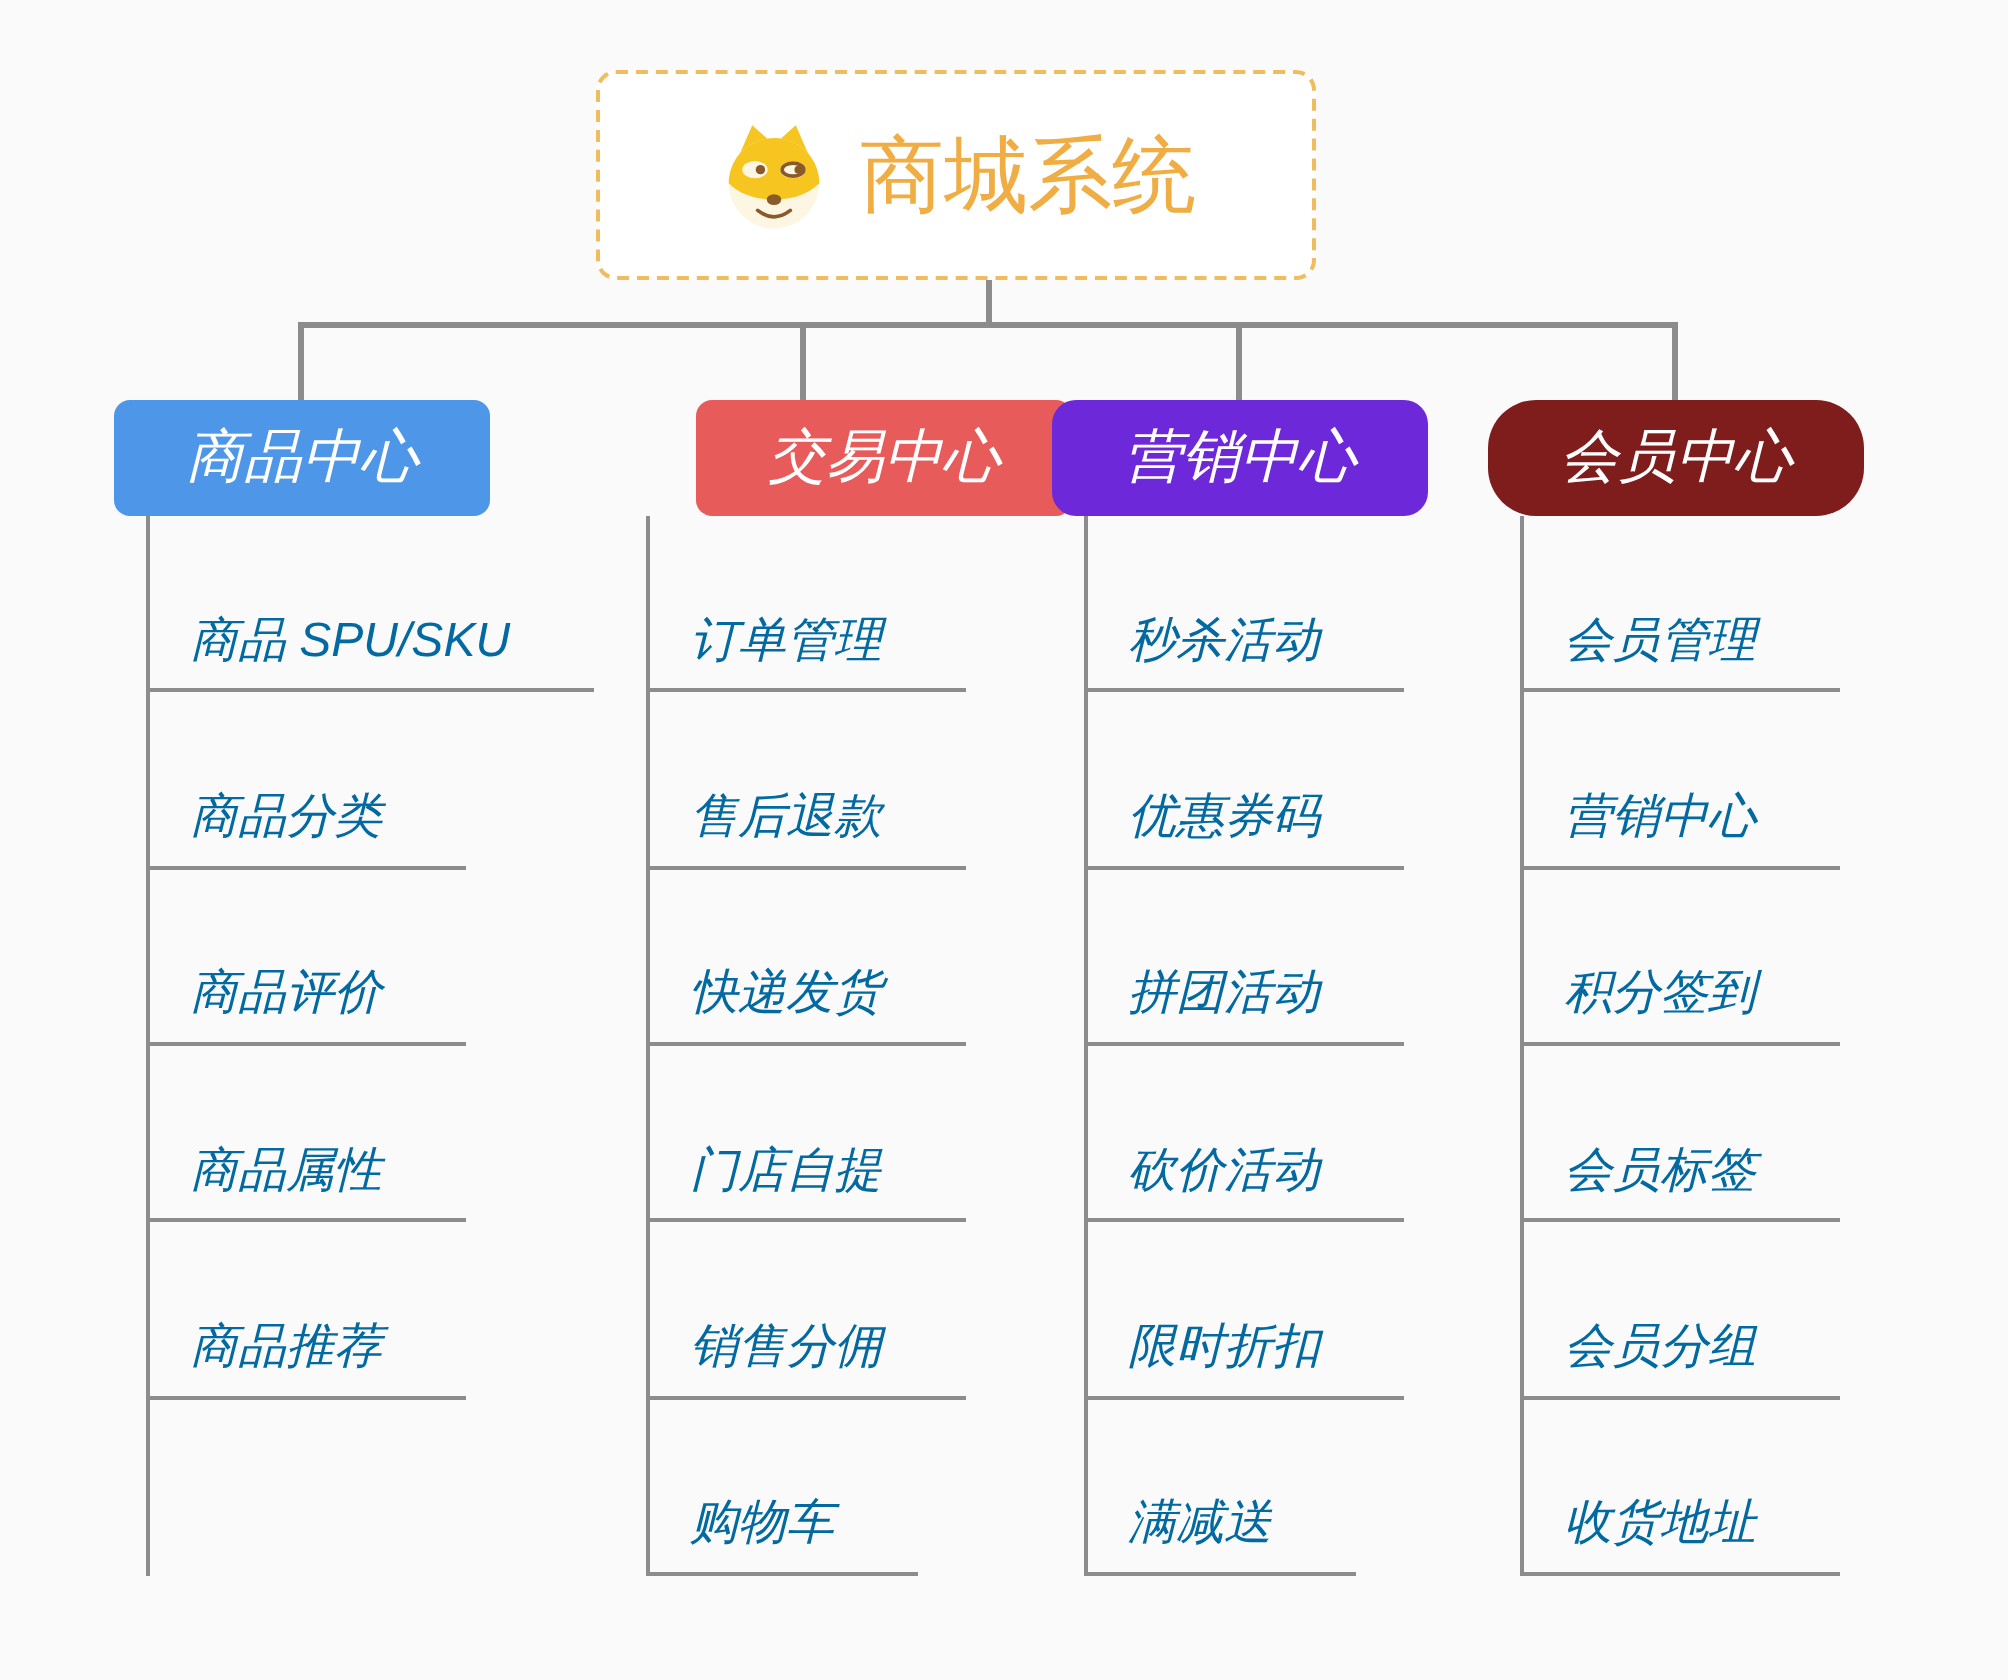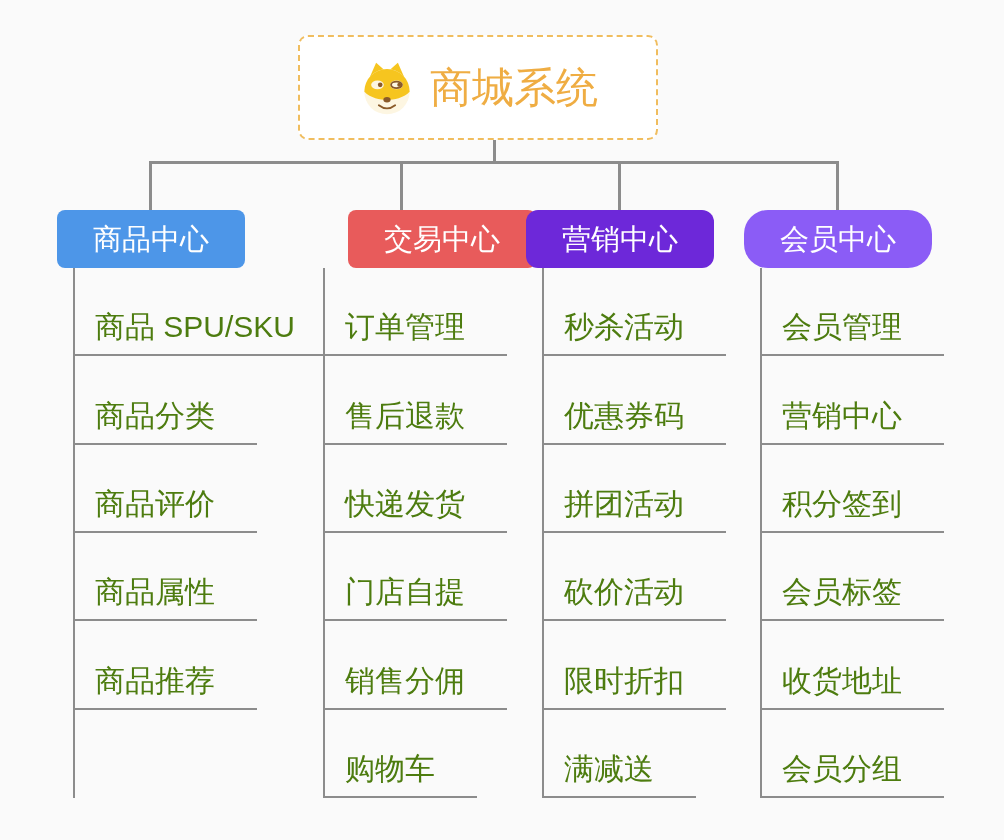--- a/index.html
+++ b/index.html
@@ -46,23 +46,24 @@
     font-size: 42px;
     line-height: 1;
     color: #efad43;
     white-space: nowrap;
   }
   .dog-icon { display: block; }
 
   
   .branch {
     position: absolute;
-    top: 210px;
+    top: 200px;
     width: 188px;
     height: 480px;
+    font-style: italic;
   }
   .branch-b1 { left: 57px;  }
   .branch-b2 { left: 307px; }
   .branch-b3 { left: 526px; }
   .branch-b4 { left: 744px; }
 
   .branch-header {
     position: absolute;
     left: 0; top: 0;
     width: 188px; height: 58px;
@@ -85,23 +86,23 @@
   }
   .branch-item {
     height: 88.33px;
     display: flex;
     align-items: flex-end;
   }
   .branch-item .item-label {
     display: inline-block;
     border-bottom: 2px solid #8c8c8c;
     padding: 0 42px 9px 22px;
-    font-size: 30px;
+    font-size: 24px;
     line-height: 1.2;
-    color: #4d7c0f;
+    color: #0369a1;
     white-space: nowrap;
   }
 </style>
 </head>
 <body>
 
 <div class="canvas">
 
   <div class="line root-stem"></div>
   <div class="line h-bar"></div>
@@ -193,37 +194,37 @@
       <div class="branch-item">
           <span class="item-label">限时折扣</span>
         </div>
       <div class="branch-item">
           <span class="item-label">满减送</span>
         </div>
     </div>
   </div>
 
   <div class="branch branch-b4">
-    <div class="branch-header" style="background: #8b5cf6; border-radius: 24px;">会员中心</div>
+    <div class="branch-header" style="background: #7f1d1d; border-radius: 24px;">会员中心</div>
     <div class="branch-trunk"></div>
     <div class="branch-items">
       <div class="branch-item">
           <span class="item-label">会员管理</span>
         </div>
       <div class="branch-item">
           <span class="item-label">营销中心</span>
         </div>
       <div class="branch-item">
           <span class="item-label">积分签到</span>
         </div>
       <div class="branch-item">
           <span class="item-label">会员标签</span>
         </div>
       <div class="branch-item">
+          <span class="item-label">会员分组</span>
+        </div>
+      <div class="branch-item">
           <span class="item-label">收货地址</span>
         </div>
-      <div class="branch-item">
-          <span class="item-label">会员分组</span>
-        </div>
     </div>
   </div>
 
 </div>
 
 </body></html>

